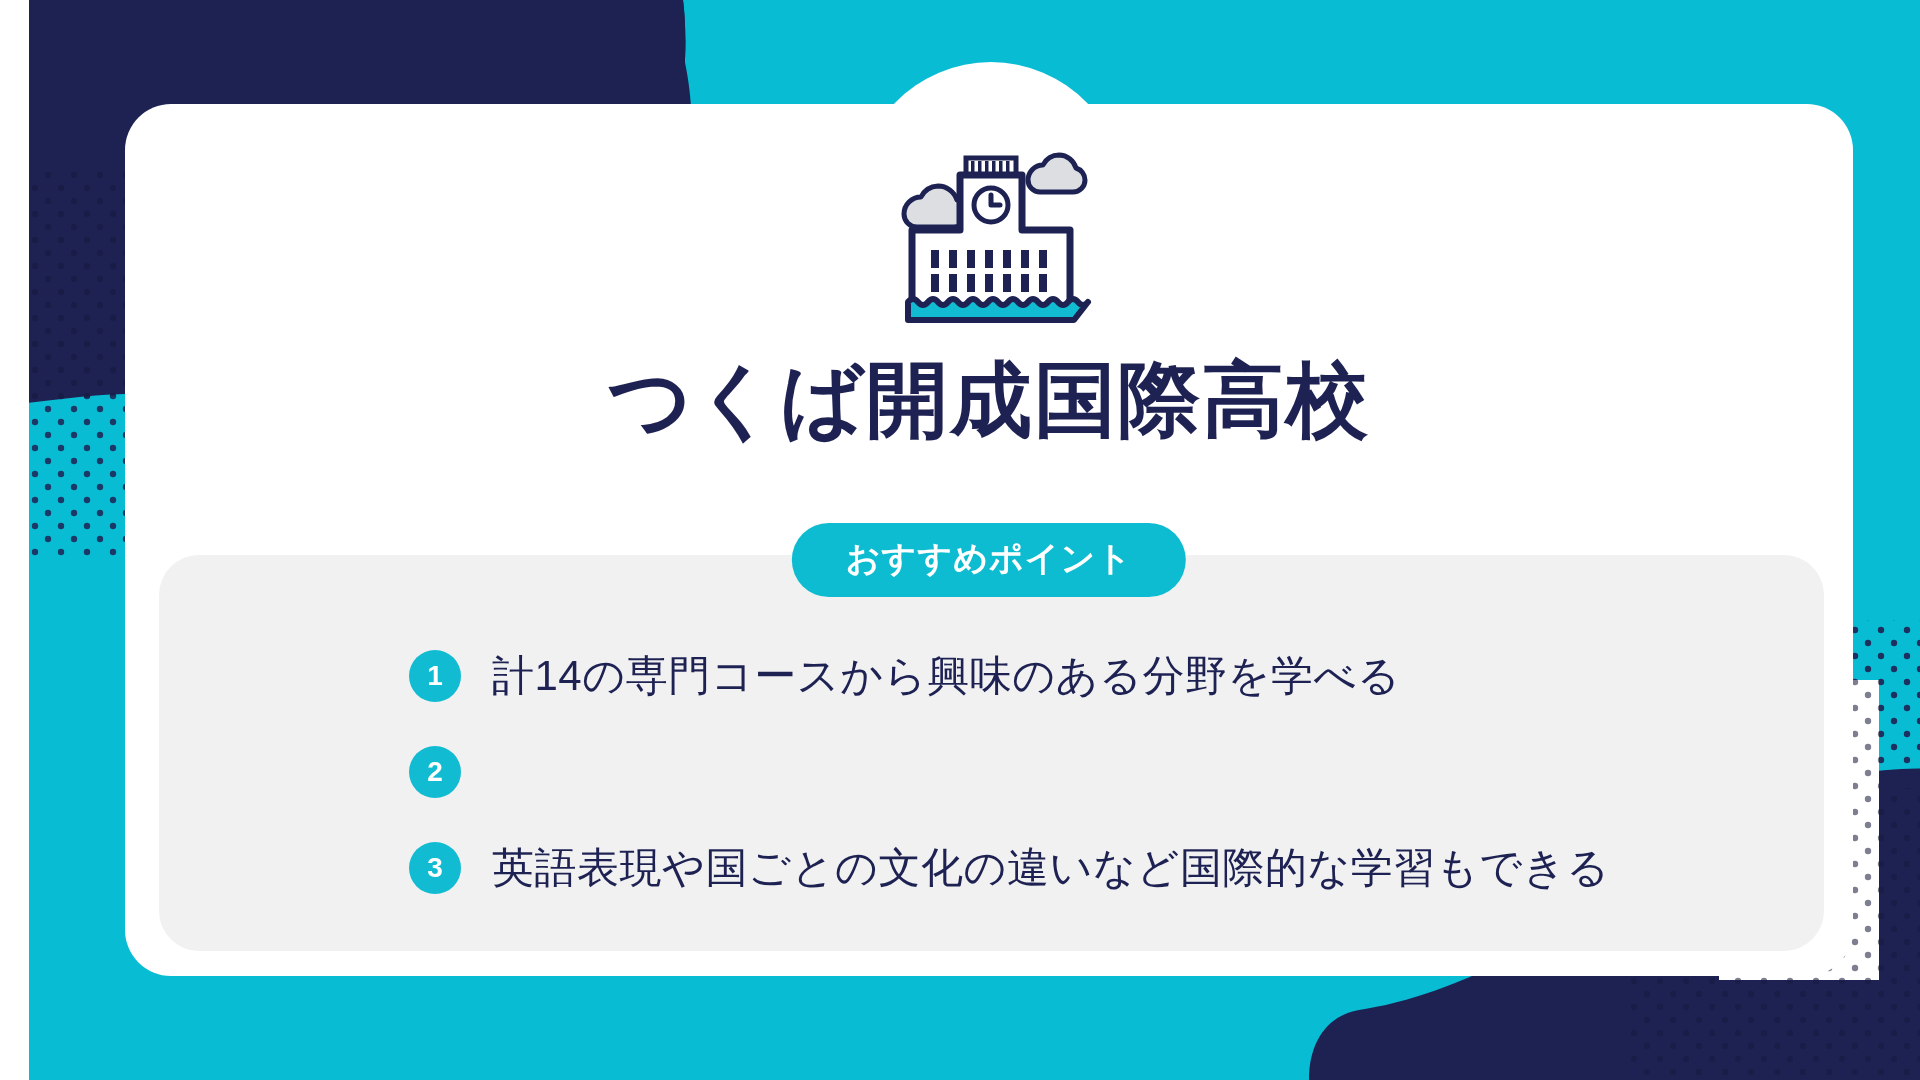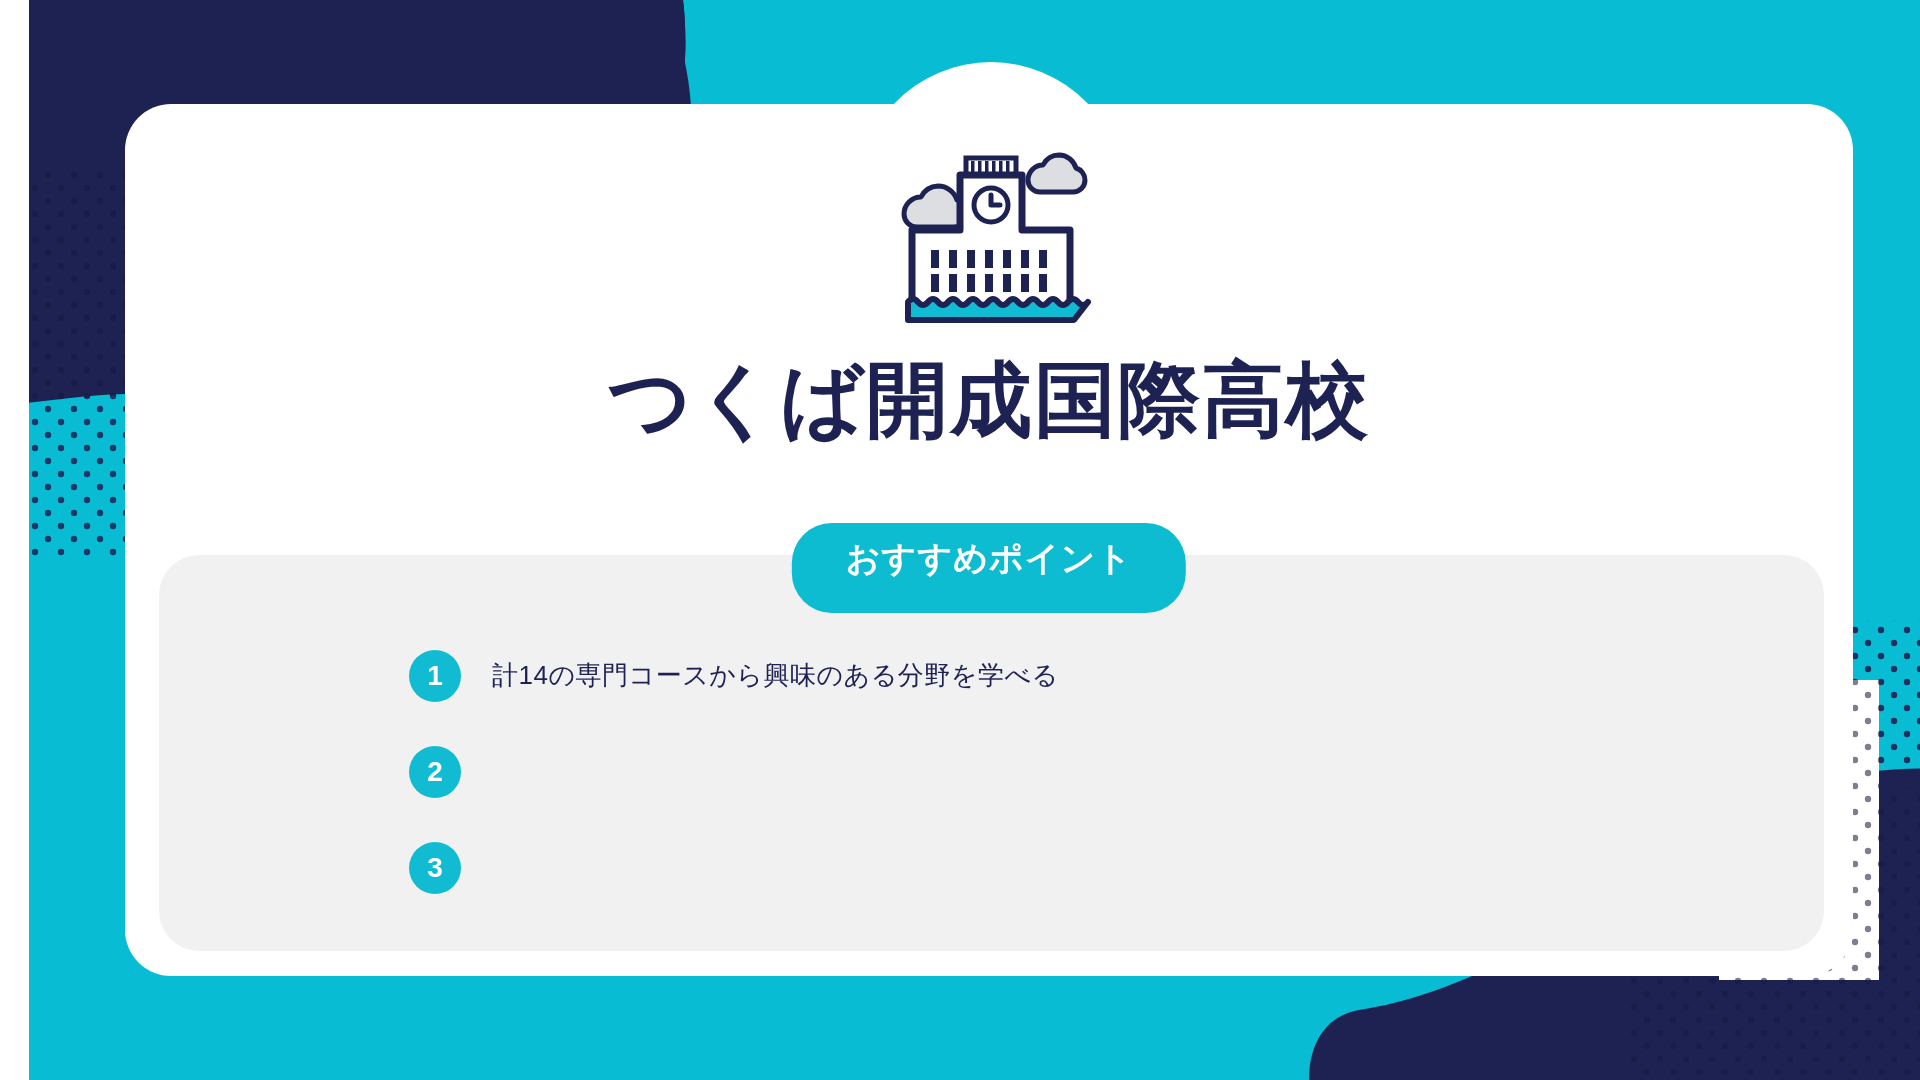--- a/index.html
+++ b/index.html
@@ -94,21 +94,21 @@
   .badge {
     position: absolute;
     left: 50%;
     top: 523px;
     transform: translateX(-50%);
     background: #0EBCD1;
     color: #ffffff;
     font-size: 34px;
     font-weight: 700;
     letter-spacing: 1px;
-    padding: 13px 54px 31px;
+    padding: 13px 54px 15px;
     border-radius: 40px;
     z-index: 7;
     white-space: nowrap;
   }
 
   
   .points {
     position: absolute;
     left: 380px;
     top: 628px;
@@ -128,21 +128,21 @@
     background: #11BCD2;
     color: #ffffff;
     font-size: 28px;
     font-weight: 700;
     display: flex;
     align-items: center;
     justify-content: center;
     margin-right: 31px;
   }
   .point-text {
-    font-size: 26px;
+    font-size: 42px;
     color: #1E2253;
     font-weight: 500;
     letter-spacing: 0.5px;
     line-height: 1.2;
     white-space: nowrap;
   }
 </style>
 </head>
 <body>
 
@@ -280,16 +280,17 @@
   <div class="points">
     <div class="point-row">
       <div class="point-num">1</div>
       <div class="point-text">計14の専門コースから興味のある分野を学べる</div>
     </div>
     <div class="point-row">
       <div class="point-num">2</div>
     </div>
     <div class="point-row">
       <div class="point-num">3</div>
+      <div class="point-text">英語表現や国ごとの文化の違いなど国際的な学習もできる</div>
     </div>
   </div>
 
 </div>
 
 </body></html>

